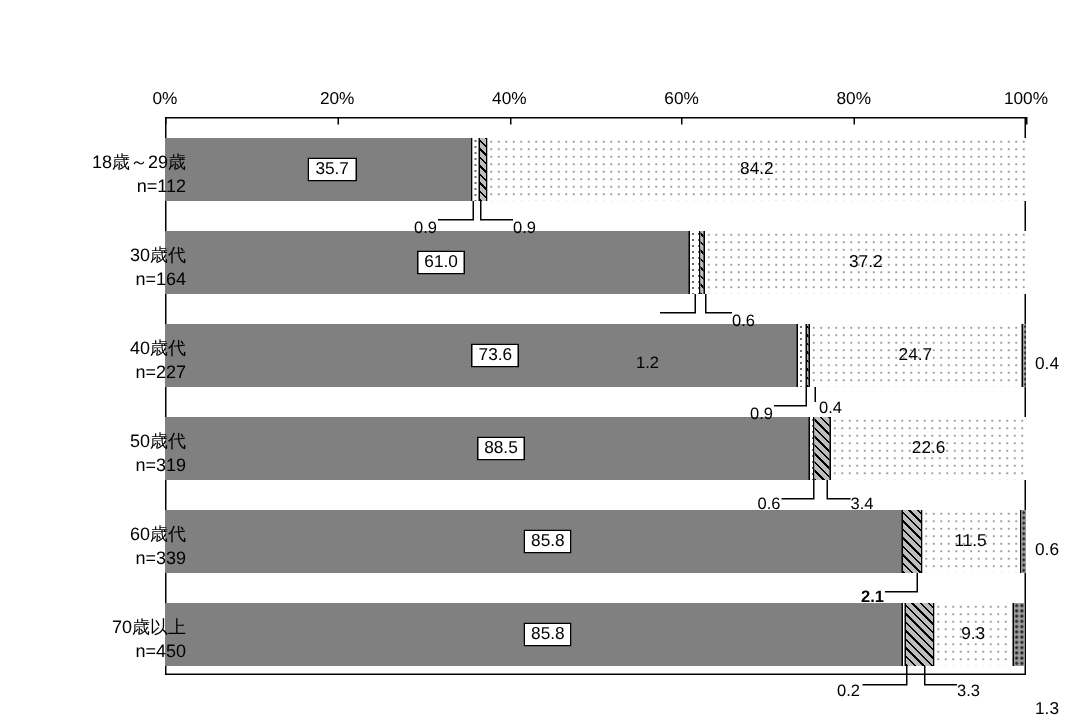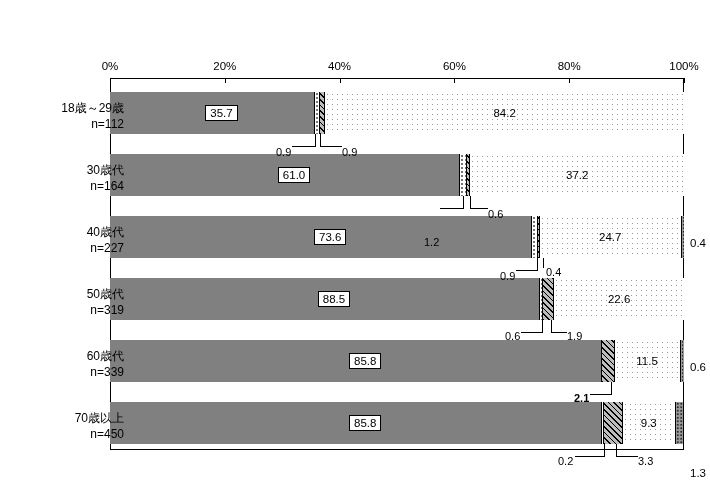--- a/index.html
+++ b/index.html
@@ -255,21 +255,21 @@
   <span class="leader" style="left:516px;top:270px;width:22px;height:1px;"></span>
   <span class="callout" style="left:500px;top:270px;">0.9</span>
   <span class="leader" style="left:543px;top:258px;width:1px;height:10px;"></span>
   <span class="callout" style="left:546px;top:266px;">0.4</span>
 
   <span class="leader" style="left:542px;top:320px;width:1px;height:12px;"></span>
   <span class="leader" style="left:521px;top:332px;width:22px;height:1px;"></span>
   <span class="callout" style="left:505px;top:330px;">0.6</span>
   <span class="leader" style="left:551px;top:320px;width:1px;height:12px;"></span>
   <span class="leader" style="left:551px;top:332px;width:16px;height:1px;"></span>
-  <span class="callout" style="left:567px;top:330px;">1.9</span>
+  <span class="callout" style="left:567px;top:330px;">3.4</span>
 
   <span class="leader" style="left:611px;top:382px;width:1px;height:12px;"></span>
   <span class="leader" style="left:590px;top:394px;width:22px;height:1px;"></span>
   <span class="callout" style="left:574px;top:392px;font-weight:bold;">2.1</span>
 
   <span class="leader" style="left:604px;top:444px;width:1px;height:12px;"></span>
   <span class="leader" style="left:575px;top:456px;width:30px;height:1px;"></span>
   <span class="callout" style="left:558px;top:455px;">0.2</span>
   <span class="leader" style="left:616px;top:444px;width:1px;height:12px;"></span>
   <span class="leader" style="left:616px;top:456px;width:22px;height:1px;"></span>

